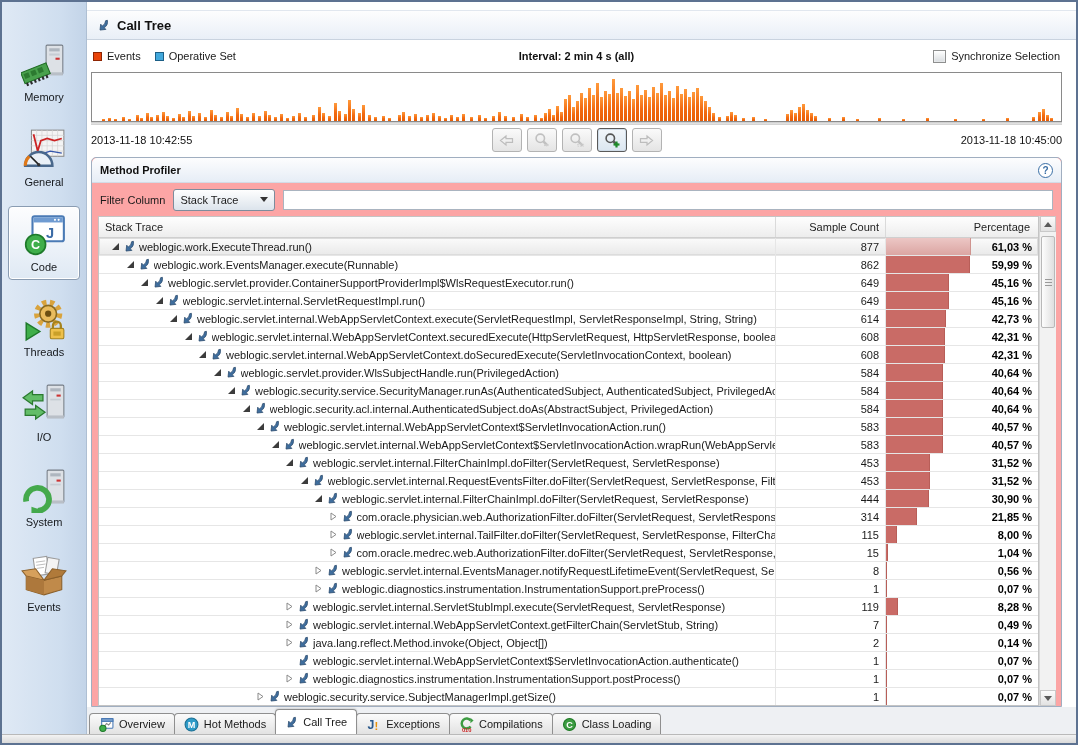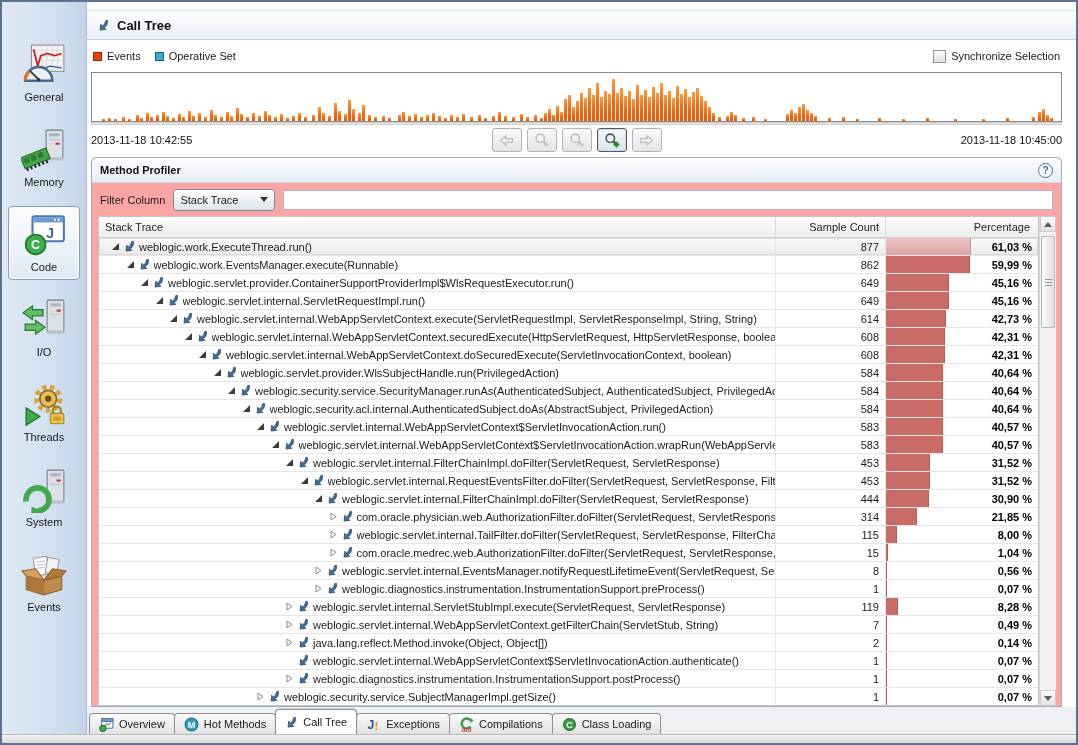--- a/index.html
+++ b/index.html
@@ -85,35 +85,20 @@
 </style>
 </head>
 <body>
 
 <div class="window">
   <div class="win-row">
     <div class="sidebar">
         <div class="side-item">
           <div class="side-icon">
             <svg width="46" height="46" viewBox="0 0 44 44">
-              <rect x="10" y="3" width="31" height="25" fill="#f4f4f4" stroke="#8a8a8a"></rect>
-              <path d="M10 8 H41 M10 13 H41 M10 18 H41 M10 23 H41 M15 3 V28 M20 3 V28 M25 3 V28 M30 3 V28 M35 3 V28" stroke="#d5d5d5" stroke-width="0.7"></path>
-              <polyline points="12,7 16,23 19,13 25,11 32,13 39,11" stroke="#c22" fill="none" stroke-width="1.7"></polyline>
-              <polyline points="12,25 19,26 28,23 39,25" stroke="#35a" fill="none" stroke-width="1.2"></polyline>
-              <path d="M4 37 A13 13 0 0 1 30 37 Z" fill="#e9f0f7" stroke="#49688c" stroke-width="2.4"></path>
-              <path d="M4 37 A13 13 0 0 1 8 28" fill="none" stroke="#e07818" stroke-width="3"></path>
-              <line x1="17" y1="36" x2="9" y2="28" stroke="#222" stroke-width="1.6"></line>
-              <circle cx="17" cy="36" r="1.6" fill="#333"></circle>
-            </svg>
-          </div>
-          <div class="side-label">General</div>
-        </div>
-        <div class="side-item">
-          <div class="side-icon">
-            <svg width="46" height="46" viewBox="0 0 44 44">
               <rect x="24" y="3" width="16" height="28" rx="1" fill="#dde1e6" stroke="#767d86"></rect>
               <rect x="27" y="6" width="10" height="3" fill="#aeb6bf"></rect>
               <rect x="27" y="11" width="10" height="2" fill="#c6ccd3"></rect>
               <rect x="33" y="15" width="4" height="2" fill="#c33"></rect>
               <rect x="24" y="29" width="16" height="3" fill="#b9bfc7"></rect>
               <g transform="rotate(-22 15 30)">
                 <rect x="1" y="24" width="26" height="11" fill="#49a14d" stroke="#1e6b22"></rect>
                 <rect x="3" y="26" width="5" height="5" fill="#2c7a30"></rect>
                 <rect x="10" y="26" width="5" height="5" fill="#2c7a30"></rect>
                 <rect x="17" y="26" width="5" height="5" fill="#2c7a30"></rect>
@@ -123,61 +108,76 @@
                   <rect x="10" y="35" width="2" height="3"></rect>
                   <rect x="14" y="35" width="2" height="3"></rect>
                   <rect x="18" y="35" width="2" height="3"></rect>
                   <rect x="22" y="35" width="2" height="3"></rect>
                 </g>
               </g>
             </svg>
           </div>
           <div class="side-label">Memory</div>
         </div>
+        <div class="side-item">
+          <div class="side-icon">
+            <svg width="46" height="46" viewBox="0 0 44 44">
+              <rect x="10" y="3" width="31" height="25" fill="#f4f4f4" stroke="#8a8a8a"></rect>
+              <path d="M10 8 H41 M10 13 H41 M10 18 H41 M10 23 H41 M15 3 V28 M20 3 V28 M25 3 V28 M30 3 V28 M35 3 V28" stroke="#d5d5d5" stroke-width="0.7"></path>
+              <polyline points="12,7 16,23 19,13 25,11 32,13 39,11" stroke="#c22" fill="none" stroke-width="1.7"></polyline>
+              <polyline points="12,25 19,26 28,23 39,25" stroke="#35a" fill="none" stroke-width="1.2"></polyline>
+              <path d="M4 37 A13 13 0 0 1 30 37 Z" fill="#e9f0f7" stroke="#49688c" stroke-width="2.4"></path>
+              <path d="M4 37 A13 13 0 0 1 8 28" fill="none" stroke="#e07818" stroke-width="3"></path>
+              <line x1="17" y1="36" x2="9" y2="28" stroke="#222" stroke-width="1.6"></line>
+              <circle cx="17" cy="36" r="1.6" fill="#333"></circle>
+            </svg>
+          </div>
+          <div class="side-label">General</div>
+        </div>
         <div class="side-item sel">
           <div class="side-icon">
             <svg width="46" height="46" viewBox="0 0 44 44">
               <rect x="11" y="4" width="30" height="24" rx="2" fill="#fff" stroke="#4a7ab5" stroke-width="2"></rect>
               <rect x="12" y="5" width="28" height="5" fill="#6f9bd1"></rect>
               <circle cx="36" cy="7.5" r="1" fill="#fff"></circle>
               <circle cx="32.5" cy="7.5" r="1" fill="#fff"></circle>
               <text x="24" y="25" font-size="14" fill="#3b6ba5" font-weight="bold" font-family="Liberation Sans,sans-serif">J</text>
               <circle cx="14" cy="31" r="9.5" fill="#3fae4a" stroke="#1e7a2a" stroke-width="1.6"></circle>
               <text x="14" y="35.5" font-size="12" fill="#fff" text-anchor="middle" font-weight="bold" font-family="Liberation Sans,sans-serif">C</text>
             </svg>
           </div>
           <div class="side-label">Code</div>
+        </div>
+        <div class="side-item">
+          <div class="side-icon">
+            <svg width="46" height="46" viewBox="0 0 44 44">
+              <circle cx="26" cy="16" r="11" fill="none" stroke="#d9a33c" stroke-width="5" stroke-dasharray="4.2 3.4"></circle>
+              <circle cx="26" cy="16" r="8" fill="#e9bc5e" stroke="#8a6a1e" stroke-width="1.6"></circle>
+              <circle cx="26" cy="16" r="3" fill="#6b4f12"></circle>
+              <polygon points="5,25 5,41 18,33" fill="#3fae4a" stroke="#1e7a2a" stroke-width="1.4"></polygon>
+              <path d="M30.5 30 v-2.6 a3.8 3.8 0 0 1 7.6 0 V30" fill="none" stroke="#a5831e" stroke-width="2.2"></path>
+              <rect x="28" y="30" width="13" height="10" rx="1.6" fill="#eec04a" stroke="#a5831e"></rect>
+              <rect x="31" y="33" width="7" height="4" fill="#caa028"></rect>
+            </svg>
+          </div>
+          <div class="side-label">Threads</div>
         </div>
         <div class="side-item">
           <div class="side-icon">
             <svg width="46" height="46" viewBox="0 0 44 44">
               <rect x="25" y="3" width="16" height="31" rx="1" fill="#dde1e6" stroke="#767d86"></rect>
               <rect x="28" y="6" width="10" height="3" fill="#aeb6bf"></rect>
               <rect x="34" y="12" width="4" height="2" fill="#c33"></rect>
               <rect x="28" y="16" width="10" height="1.6" fill="#c6ccd3"></rect>
               <rect x="25" y="32" width="16" height="3" fill="#b9bfc7"></rect>
               <polygon points="2,15 11,8.5 11,12 21,12 21,18 11,18 11,21.5" fill="#62bd68" stroke="#2a7a2f" stroke-width="1.2"></polygon>
               <polygon points="23,29 14,22.5 14,26 4,26 4,32 14,32 14,35.5" fill="#62bd68" stroke="#2a7a2f" stroke-width="1.2"></polygon>
             </svg>
           </div>
           <div class="side-label">I/O</div>
-        </div>
-        <div class="side-item">
-          <div class="side-icon">
-            <svg width="46" height="46" viewBox="0 0 44 44">
-              <circle cx="26" cy="16" r="11" fill="none" stroke="#d9a33c" stroke-width="5" stroke-dasharray="4.2 3.4"></circle>
-              <circle cx="26" cy="16" r="8" fill="#e9bc5e" stroke="#8a6a1e" stroke-width="1.6"></circle>
-              <circle cx="26" cy="16" r="3" fill="#6b4f12"></circle>
-              <polygon points="5,25 5,41 18,33" fill="#3fae4a" stroke="#1e7a2a" stroke-width="1.4"></polygon>
-              <path d="M30.5 30 v-2.6 a3.8 3.8 0 0 1 7.6 0 V30" fill="none" stroke="#a5831e" stroke-width="2.2"></path>
-              <rect x="28" y="30" width="13" height="10" rx="1.6" fill="#eec04a" stroke="#a5831e"></rect>
-              <rect x="31" y="33" width="7" height="4" fill="#caa028"></rect>
-            </svg>
-          </div>
-          <div class="side-label">Threads</div>
         </div>
         <div class="side-item">
           <div class="side-icon">
             <svg width="46" height="46" viewBox="0 0 44 44">
               <rect x="25" y="3" width="16" height="31" rx="1" fill="#dde1e6" stroke="#767d86"></rect>
               <rect x="28" y="6" width="10" height="3" fill="#aeb6bf"></rect>
               <rect x="34" y="12" width="4" height="2" fill="#c33"></rect>
               <rect x="28" y="16" width="10" height="1.6" fill="#c6ccd3"></rect>
               <rect x="25" y="32" width="16" height="3" fill="#b9bfc7"></rect>
               <path d="M5 33 A11 11 0 1 1 16 42" fill="none" stroke="#44a94c" stroke-width="5.5"></path>
@@ -211,20 +211,21 @@
         <span id="title-icon">
             <svg width="13" height="13" viewBox="0 0 12 12">
               <path d="M9.6 1.2 Q10.3 6 6.6 8 L8.2 9.6 L2.8 10.2 L3.4 4.8 L5 6.4 Q7.7 4.9 8 1.5 Z" fill="#3f6e9e" stroke="#28476a" stroke-width="0.7" stroke-linejoin="round"></path>
             </svg>
           </span>
         <span class="t">Call Tree</span>
       </div>
 
       <div class="content">
         <div class="legend-row">
+          <span class="interval">Interval: 2 min 4 s (all)</span>
           <span class="leg">
             <span class="swatch sw-events"></span>
             <span>Events</span>
           </span>
           <span class="leg">
             <span class="swatch sw-opset"></span>
             <span>Operative Set</span>
           </span>
           <span class="sync">
             <span class="checkbox"></span>

